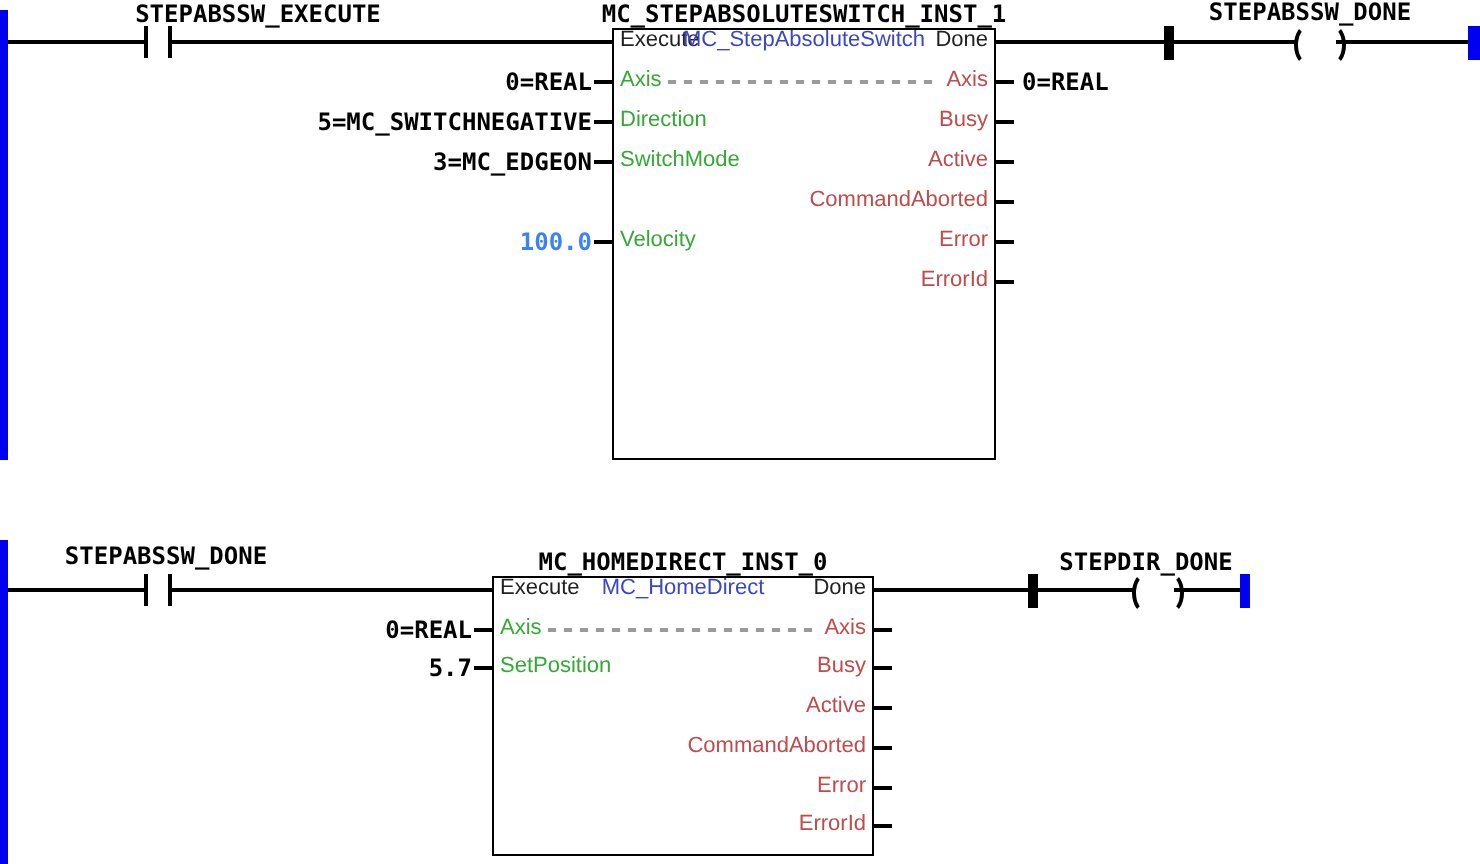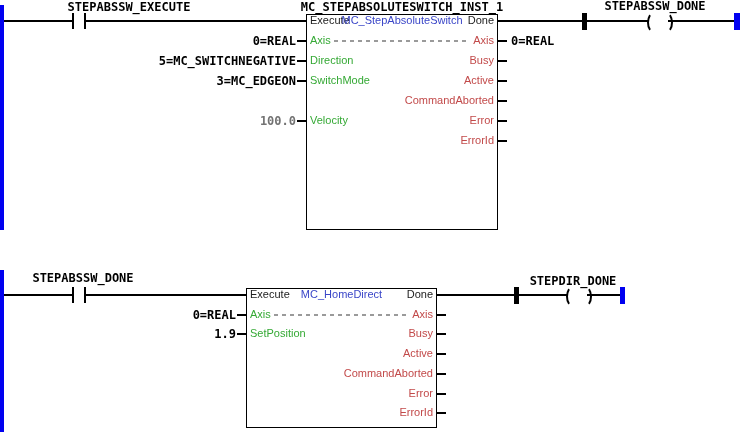--- a/index.html
+++ b/index.html
@@ -38,21 +38,21 @@
     <div class="mono rt" style="right: 444px; top: 34px; color: rgb(0, 0, 0);">0=REAL</div>
     <div class="abs" style="left: 334px; top: 40px; width: 136px; height: 2px; background: repeating-linear-gradient(90deg, rgb(154, 154, 154) 0px, rgb(154, 154, 154) 4px, transparent 4px, transparent 8px);"></div>
     <div class="pin" style="left: 310px; top: 54px; color: rgb(53, 169, 53);">Direction</div>
     <div class="abs" style="left: 297px; top: 60px; width: 9px; height: 2px; background: rgb(0, 0, 0);"></div>
     <div class="mono rt" style="right: 444px; top: 54px; color: rgb(0, 0, 0);">5=MC_SWITCHNEGATIVE</div>
     <div class="pin" style="left: 310px; top: 74px; color: rgb(53, 169, 53);">SwitchMode</div>
     <div class="abs" style="left: 297px; top: 80px; width: 9px; height: 2px; background: rgb(0, 0, 0);"></div>
     <div class="mono rt" style="right: 444px; top: 74px; color: rgb(0, 0, 0);">3=MC_EDGEON</div>
     <div class="pin" style="left: 310px; top: 114px; color: rgb(53, 169, 53);">Velocity</div>
     <div class="abs" style="left: 297px; top: 120px; width: 9px; height: 2px; background: rgb(0, 0, 0);"></div>
-    <div class="mono rt" style="right: 444px; top: 114px; color: #737373;">100.0</div>
+    <div class="mono rt" style="right: 444px; top: 114px; color: #3b82f6;">100.0</div>
     <div class="pin rt" style="right: 246px; top: 34px; color: rgb(194, 74, 74);">Axis</div>
     <div class="abs" style="left: 498px; top: 40px; width: 9px; height: 2px; background: rgb(0, 0, 0);"></div>
     <div class="mono" style="left: 511px; top: 34px; color: rgb(0, 0, 0);">0=REAL</div>
     <div class="pin rt" style="right: 246px; top: 54px; color: rgb(194, 74, 74);">Busy</div>
     <div class="abs" style="left: 498px; top: 60px; width: 9px; height: 2px; background: rgb(0, 0, 0);"></div>
     <div class="pin rt" style="right: 246px; top: 74px; color: rgb(194, 74, 74);">Active</div>
     <div class="abs" style="left: 498px; top: 80px; width: 9px; height: 2px; background: rgb(0, 0, 0);"></div>
     <div class="pin rt" style="right: 246px; top: 94px; color: rgb(194, 74, 74);">CommandAborted</div>
     <div class="abs" style="left: 498px; top: 100px; width: 9px; height: 2px; background: rgb(0, 0, 0);"></div>
     <div class="pin rt" style="right: 246px; top: 114px; color: rgb(194, 74, 74);">Error</div>
@@ -68,30 +68,31 @@
     <div class="abs" style="left: 734px; top: 13px; width: 6px; height: 17px; background: rgb(0, 0, 240);"></div>
     <div class="abs" style="left: 0px; top: 270px; width: 4px; height: 162px; background: rgb(0, 0, 240);"></div>
     <div class="abs" style="left: 4px; top: 294px; width: 242px; height: 2px; background: rgb(0, 0, 0);"></div>
     <div class="abs" style="left: 437px; top: 294px; width: 183px; height: 2px; background: rgb(0, 0, 0);"></div>
     <div class="abs" style="left: 70px; top: 285px; width: 20px; height: 20px; background: transparent;"></div>
     <div class="abs" style="left: 74px; top: 291px; width: 10px; height: 8px; background: rgb(255, 255, 255);"></div>
     <div class="abs" style="left: 72px; top: 287px; width: 2px; height: 16px; background: rgb(0, 0, 0);"></div>
     <div class="abs" style="left: 84px; top: 287px; width: 2px; height: 16px; background: rgb(0, 0, 0);"></div>
     <div class="mono ctr" style="left: 83px; top: 271px;">STEPABSSW_DONE</div>
     <div class="abs" style="left: 246px; top: 288px; width: 191px; height: 140px; border: 1px solid rgb(0, 0, 0); background: rgb(255, 255, 255); box-sizing: border-box;"></div>
+    <div class="mono ctr" style="left: 341.5px; top: 274px;">MC_HOMEDIRECT_INST_0</div>
     <div class="pin" style="left: 250px; top: 288px; color: rgb(34, 34, 34);">Execute</div>
     <div class="pin ctr" style="left: 341.5px; top: 288px; color: rgb(58, 70, 200);">MC_HomeDirect</div>
     <div class="pin rt" style="right: 307px; top: 288px; color: rgb(34, 34, 34);">Done</div>
     <div class="pin" style="left: 250px; top: 308px; color: rgb(53, 169, 53);">Axis</div>
     <div class="abs" style="left: 237px; top: 314px; width: 9px; height: 2px; background: rgb(0, 0, 0);"></div>
     <div class="mono rt" style="right: 504px; top: 308px; color: rgb(0, 0, 0);">0=REAL</div>
     <div class="abs" style="left: 274px; top: 314px; width: 135px; height: 2px; background: repeating-linear-gradient(90deg, rgb(154, 154, 154) 0px, rgb(154, 154, 154) 4px, transparent 4px, transparent 8px);"></div>
     <div class="pin" style="left: 250px; top: 327px; color: rgb(53, 169, 53);">SetPosition</div>
     <div class="abs" style="left: 237px; top: 333px; width: 9px; height: 2px; background: rgb(0, 0, 0);"></div>
-    <div class="mono rt" style="right: 504px; top: 327px; color: rgb(0, 0, 0);">1.9</div>
+    <div class="mono rt" style="right: 504px; top: 327px; color: rgb(0, 0, 0);">5.7</div>
     <div class="pin rt" style="right: 307px; top: 308px; color: rgb(194, 74, 74);">Axis</div>
     <div class="abs" style="left: 437px; top: 314px; width: 9px; height: 2px; background: rgb(0, 0, 0);"></div>
     <div class="pin rt" style="right: 307px; top: 327px; color: rgb(194, 74, 74);">Busy</div>
     <div class="abs" style="left: 437px; top: 333px; width: 9px; height: 2px; background: rgb(0, 0, 0);"></div>
     <div class="pin rt" style="right: 307px; top: 347px; color: rgb(194, 74, 74);">Active</div>
     <div class="abs" style="left: 437px; top: 353px; width: 9px; height: 2px; background: rgb(0, 0, 0);"></div>
     <div class="pin rt" style="right: 307px; top: 367px; color: rgb(194, 74, 74);">CommandAborted</div>
     <div class="abs" style="left: 437px; top: 373px; width: 9px; height: 2px; background: rgb(0, 0, 0);"></div>
     <div class="pin rt" style="right: 307px; top: 387px; color: rgb(194, 74, 74);">Error</div>
     <div class="abs" style="left: 437px; top: 393px; width: 9px; height: 2px; background: rgb(0, 0, 0);"></div>

